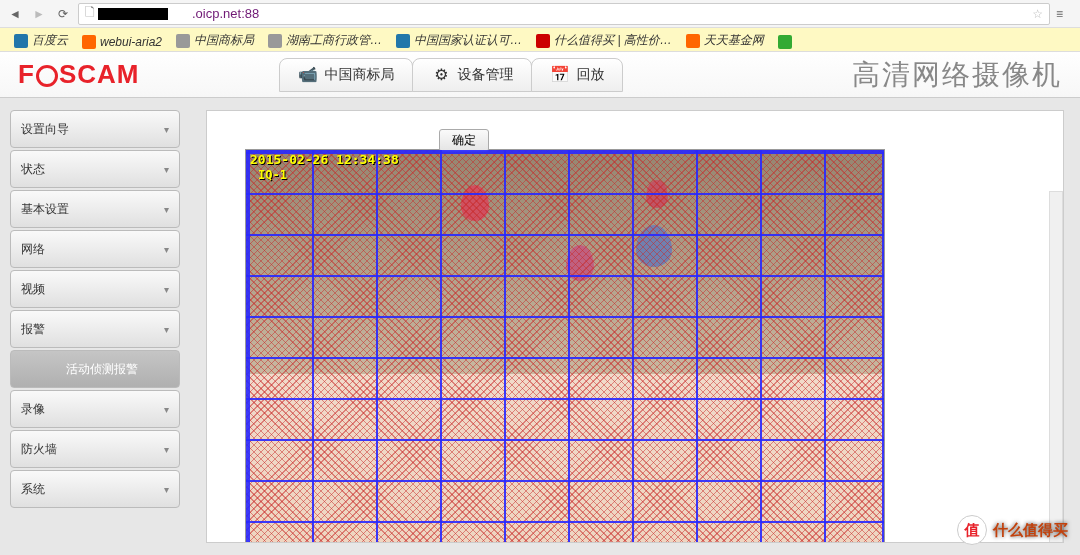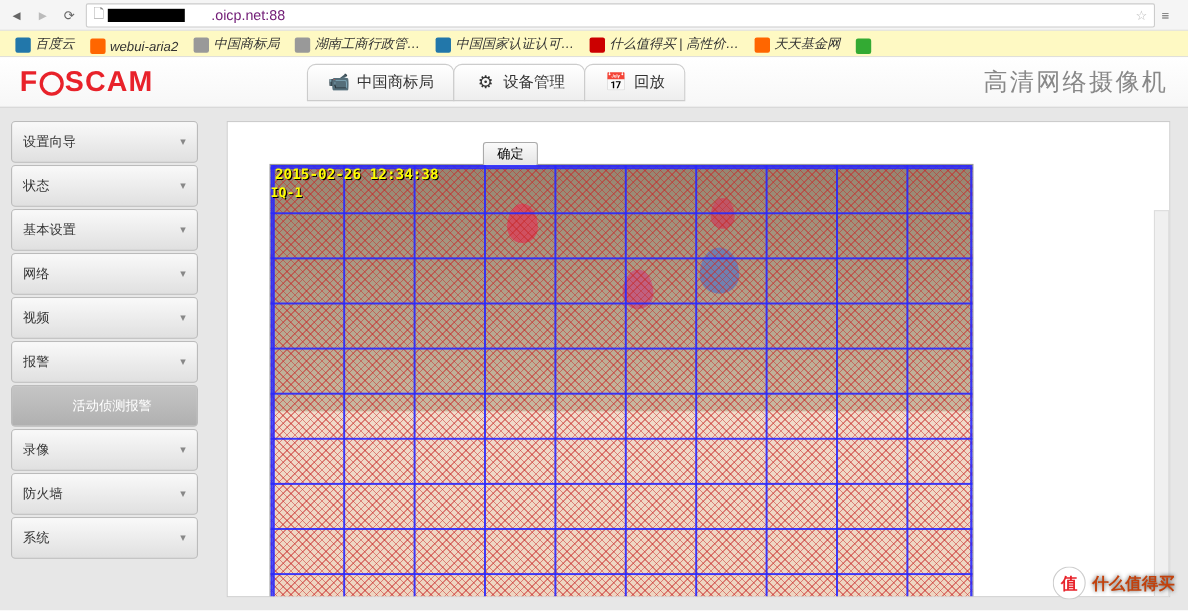--- a/index.html
+++ b/index.html
@@ -24,21 +24,21 @@
     .bm-blue { background: #27a; }
     .bm-green { background: #3a3; }
 
     
     .header { height: 46px; background: linear-gradient(#fff, #f7f7f7); border-bottom: 1px solid #ccc; display: flex; align-items: center; padding: 0 18px; }
     .logo { font-family: Arial; font-size: 26px; font-weight: bold; letter-spacing: 1px; color: #e8222a; display: flex; align-items: center; }
     .logo .o { display: inline-block; width: 22px; height: 22px; border: 3px solid #e8222a; border-radius: 50%; margin: 0 1px; position: relative; top: 1px; }
     .tabs { display: flex; margin-left: 140px; gap: 0; }
     .tab { display: flex; align-items: center; gap: 6px; padding: 6px 18px; border: 1px solid #ccc; border-radius: 8px 8px 0 0; background: linear-gradient(#fff,#eee); cursor: pointer; font-size: 14px; color: #333; margin-right: -1px; }
     .tab-icon { width: 20px; height: 20px; display: inline-flex; align-items: center; justify-content: center; font-size: 16px; }
-    .subtitle { margin-left: auto; color: #888; font-size: 22px; letter-spacing: 2px; }
+    .subtitle { margin-left: auto; color: #888; font-size: 28px; letter-spacing: 2px; }
 
     
     .app-body { display: flex; height: calc(555px - 28px - 24px - 46px); background: #e7e7e7; }
     
     
     .sidebar { width: 190px; padding: 12px 10px; display: flex; flex-direction: column; gap: 2px; }
     .side-item { height: 38px; background: linear-gradient(#f9f9f9, #e0e0e0); border: 1px solid #bbb; border-radius: 4px; display: flex; align-items: center; padding: 0 10px; color: #333; cursor: pointer; position: relative; }
     .side-item.active { background: linear-gradient(#c5c5c5, #b0b0b0); color: #fff; justify-content: center; }
     .side-item.sub { padding-left: 24px; }
     .chev { margin-left: auto; font-size: 10px; color: #888; }
@@ -46,21 +46,21 @@
     
     .main { flex: 1; padding: 12px 16px; position: relative; }
     .panel { background: #fff; border: 1px solid #ccc; width: 100%; height: 100%; position: relative; overflow: hidden; }
     .ok-btn { position: absolute; top: 18px; left: 232px; padding: 2px 12px; background: linear-gradient(#fafafa,#e4e4e4); border: 1px solid #aaa; border-radius: 3px; cursor: pointer; font-size: 12px; z-index: 3; }
     .scrollbar-track { position: absolute; right: 0; top: 80px; width: 14px; height: 400px; background: #f0f0f0; border: 1px solid #ddd; }
     
     
     .video-wrap { position: absolute; top: 38px; left: 38px; width: 640px; height: 410px; background: linear-gradient(180deg, #d4c5b0 0%, #e8d9c5 15%, #f5e7d5 35%, #f0d8c8 60%, #eed5c0 100%); border: 1px solid #999; }
     .wall { position: absolute; top: 0; left: 0; right: 0; height: 55%; background: linear-gradient(180deg, #958570 0%, #c8b8a0 100%); }
     .ts { position: absolute; top: 2px; left: 4px; color: #ff0; font-family: monospace; font-size: 13px; font-weight: bold; z-index: 5; text-shadow: 1px 1px 0 #000; }
-    .iq { position: absolute; top: 18px; left: 0; color: #ff0; font-family: monospace; font-size: 12px; font-weight: bold; z-index: 5; text-shadow: 1px 1px 0 #000; }
+    .iq { position: absolute; top: 18px; left: 12px; color: #ff0; font-family: monospace; font-size: 12px; font-weight: bold; z-index: 5; text-shadow: 1px 1px 0 #000; }
     .balloon { position: absolute; width: 28px; height: 36px; border-radius: 50% 50% 50% 50% / 60% 60% 40% 40%; }
     .b1 { top: 35px; left: 215px; background: #d05060; }
     .b2 { top: 95px; left: 320px; background: #c06080; }
     .b3 { top: 75px; left: 390px; background: #7080b0; width: 36px; height: 42px; }
     .b4 { top: 30px; left: 400px; background: #c05565; width: 22px; height: 28px; }
     
     .hatch { position: absolute; top: 0; left: 0; right: 0; bottom: 0; z-index: 2;
       background-image: repeating-linear-gradient(45deg, rgba(200,40,40,0.5) 0, rgba(200,40,40,0.5) 1px, transparent 1px, transparent 5px),
                         repeating-linear-gradient(-45deg, rgba(200,40,40,0.5) 0, rgba(200,40,40,0.5) 1px, transparent 1px, transparent 5px);
     }

